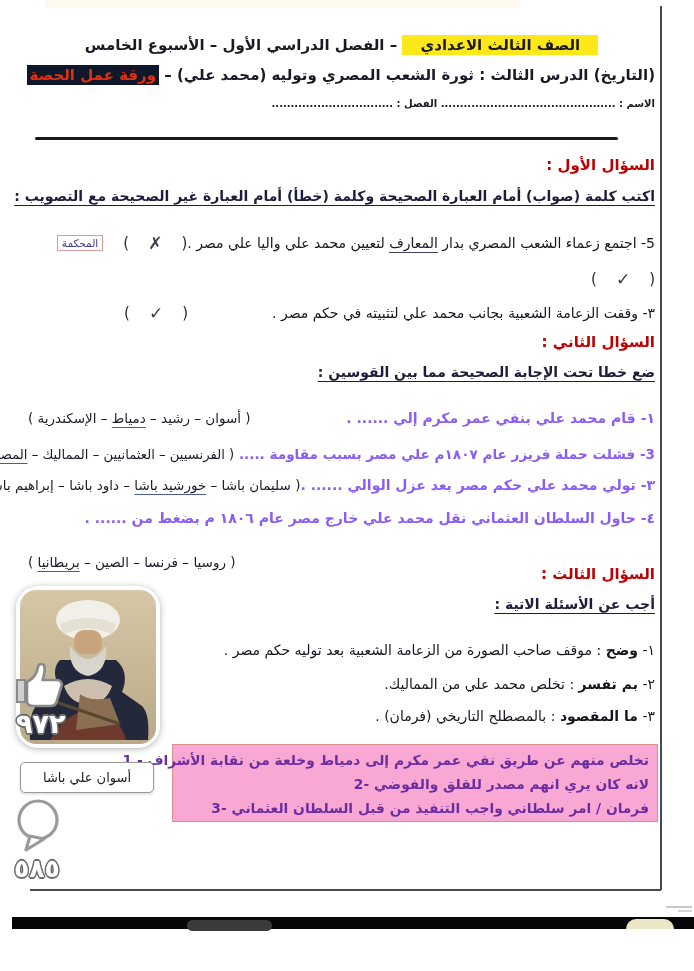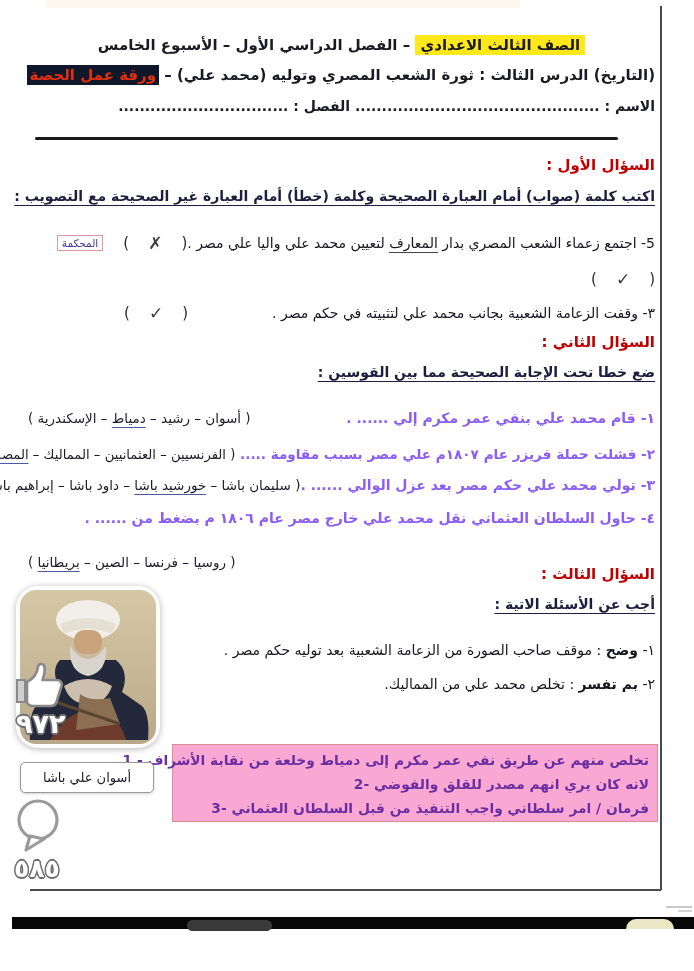--- a/index.html
+++ b/index.html
@@ -3,21 +3,21 @@
 <meta charset="utf-8">
 <style>
   html,body{margin:0;padding:0;background:#ffffff;}
   body{font-family:"DejaVu Sans", sans-serif;}
   #stage{position:relative;width:694px;height:971px;background:#ffffff;overflow:hidden;direction:rtl;}
   .abs{position:absolute;}
   .row{position:absolute;left:28px;right:39px;white-space:nowrap;color:#15151f;font-size:14px;}
   .center{text-align:center;}
   
   .hdr{font-weight:bold;font-size:15px;color:#1a1a24;}
-  .hl-yellow{background:#ffe81a;padding:1px 5px;}
+  .hl-yellow{background:#ffe81a;padding:1px 18px;}
   .hl-red{background:#0f172a;color:#e03010;font-weight:bold;padding:1px 3px;}
   .divider{position:absolute;left:35px;width:583px;height:3px;background:#18181c;border-radius:2px;}
   
   .qtitle{color:#c00000;font-weight:bold;font-size:15px;text-align:right;}
   .instr{color:#1d1d3d;font-weight:bold;font-size:14px;text-align:right;
          text-decoration:underline;text-underline-offset:4px;text-decoration-thickness:1.2px;}
   
   .q1row{position:absolute;left:28px;right:39px;display:flex;align-items:center;}
   .q1text{flex:1;text-align:right;font-size:14px;color:#15151f;white-space:nowrap;}
   .hand-underline{border-bottom:1.6px solid #42425a;padding-bottom:1px;}
@@ -70,21 +70,21 @@
   <div class="cream-top"></div>
   <div class="pageborder-r"></div>
   <div class="pageborder-b"></div>
 
   <div class="row center hdr" style="top:36px;">
     <span class="hl-yellow">الصف الثالث الاعدادي</span><span> – الفصل الدراسي الأول – الأسبوع الخامس</span>
   </div>
   <div class="row center hdr" style="top:66px;">
     <span>(التاريخ) الدرس الثالث : ثورة الشعب المصري وتوليه (محمد علي) – </span><span class="hl-red">ورقة عمل الحصة</span>
   </div>
-  <div class="row" style="top:98px;text-align:right;font-size:14px;font-weight:bold;color:#1a1a24;">
+  <div class="row" style="top:98px;text-align:right;font-size:10px;font-weight:bold;color:#1a1a24;">
     <span>الاسم : </span><span>..............................................</span><span> الفصل : </span><span>................................</span>
   </div>
   <div class="divider" style="top:137px;"></div>
 
   <div class="row qtitle" style="top:156px;">السؤال الأول :</div>
   <div class="row instr" style="top:188px;">اكتب كلمة (صواب) أمام العبارة الصحيحة وكلمة (خطأ) أمام العبارة غير الصحيحة مع التصويب :</div>
 
   <div class="q1row" style="top:233px;">
     <div class="q1text">
       <span>5- اجتمع زعماء الشعب المصري بدار </span><span class="hand-underline">المعارف</span><span> لتعيين محمد علي واليا علي مصر .</span>
@@ -120,21 +120,21 @@
 
   <div class="row qtitle" style="top:333px;">السؤال الثاني :</div>
   <div class="row instr" style="top:364px;">ضع خطا تحت الإجابة الصحيحة مما بين القوسين :</div>
 
   <div class="q2flex" style="top:410px;">
     <span class="q2q">١- قام محمد علي بنفي عمر مكرم إلي ...... .</span>
     <span class="q2opts"><span>( أسوان – رشيد – </span><span class="u-ans">دمياط</span><span> – الإسكندرية )</span></span>
   </div>
 
   <div class="q2line" style="top:444px;">
-    <span class="q2q" style="font-size:13.6px;">٢- فشلت حملة فريزر عام ١٨٠٧م علي مصر بسبب مقاومة ..... </span><span class="q2opts" style="font-size:13.2px;"><span>( الفرنسيين – العثمانيين – المماليك – </span><span class="u-ans">المصريين</span></span>
+    <span class="q2q" style="font-size:13.6px;">3- فشلت حملة فريزر عام ١٨٠٧م علي مصر بسبب مقاومة ..... </span><span class="q2opts" style="font-size:13.2px;"><span>( الفرنسيين – العثمانيين – المماليك – </span><span class="u-ans">المصريين</span></span>
   </div>
 
   <div class="q2flex" style="top:477px;">
     <span class="q2q">٣- تولي محمد علي حكم مصر بعد عزل الوالي ...... .</span>
     <span class="q2opts"><span>( سليمان باشا – </span><span class="u-ans">خورشيد باشا</span><span> – داود باشا – إبراهيم باشا )</span></span>
   </div>
 
   <div class="q2line" style="top:508px;">
     <span class="q2q">٤- حاول السلطان العثماني نقل محمد علي خارج مصر عام ١٨٠٦ م بضغط من ...... .</span>
   </div>
@@ -143,20 +143,23 @@
   </div>
 
   <div class="row qtitle" style="top:565px;">السؤال الثالث :</div>
   <div class="row instr" style="top:596px;">أجب عن الأسئلة الاتية :</div>
 
   <div class="q3row" style="top:642px;">
     <span>١- </span><span class="q3lead">وضح</span><span> : موقف صاحب الصورة من الزعامة الشعبية بعد توليه حكم مصر .</span>
   </div>
   <div class="q3row" style="top:676px;">
     <span>٢- </span><span class="q3lead">بم تفسر</span><span> : تخلص محمد علي من المماليك.</span>
+  </div>
+  <div class="q3row" style="top:708px;">
+    <span>٣- </span><span class="q3lead">ما المقصود</span><span> : بالمصطلح التاريخي (فرمان) .</span>
   </div>
 
   <div class="ansbox">
     <div class="ansline">تخلص منهم عن طريق نفي عمر مكرم إلى دمياط وخلعة من نقابة الأشراف - 1</div>
     <div class="ansline">لانه كان يري انهم مصدر للقلق والفوضي -2</div>
     <div class="ansline">فرمان / امر سلطاني واجب التنفيذ من قبل السلطان العثماني -3</div>
   </div>
 
   <div class="portrait">
     <svg width="136" height="154" viewBox="0 0 136 154">

